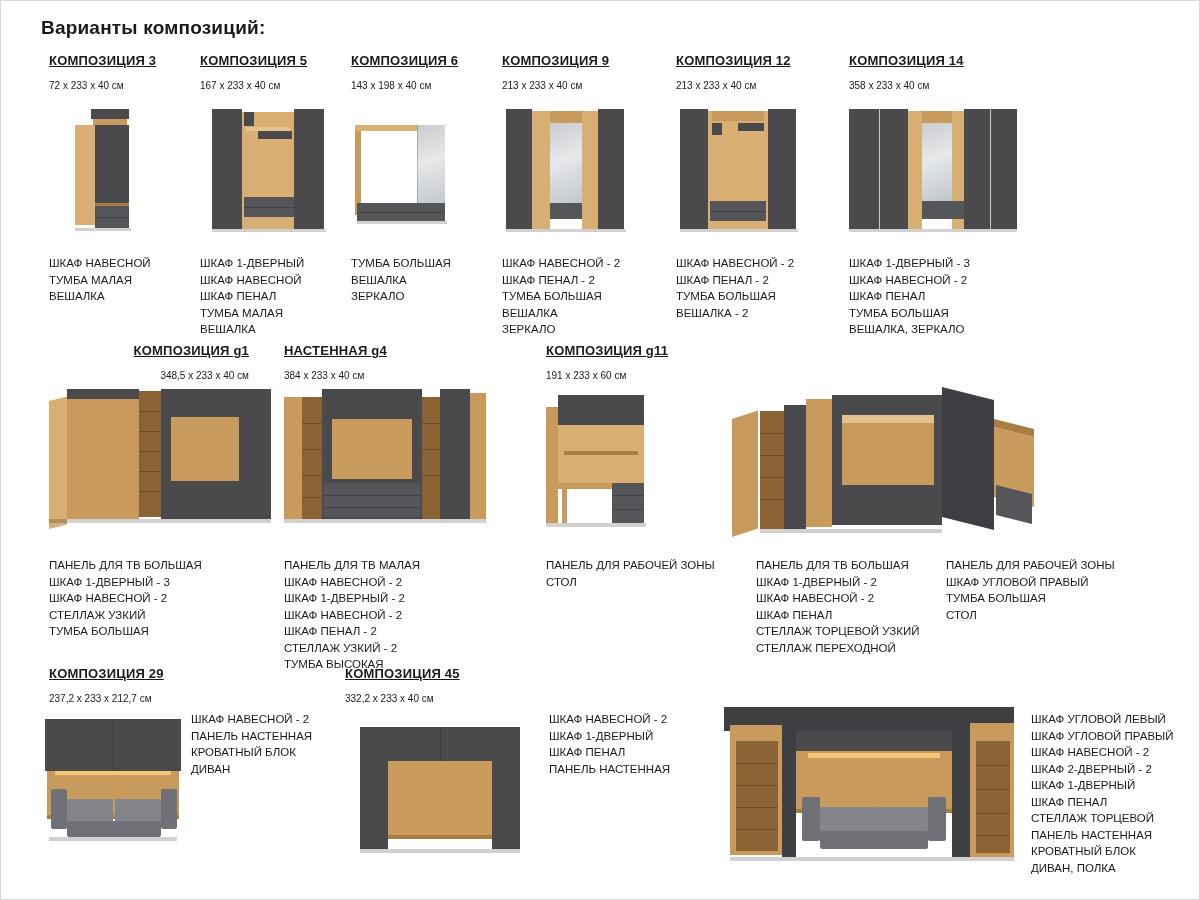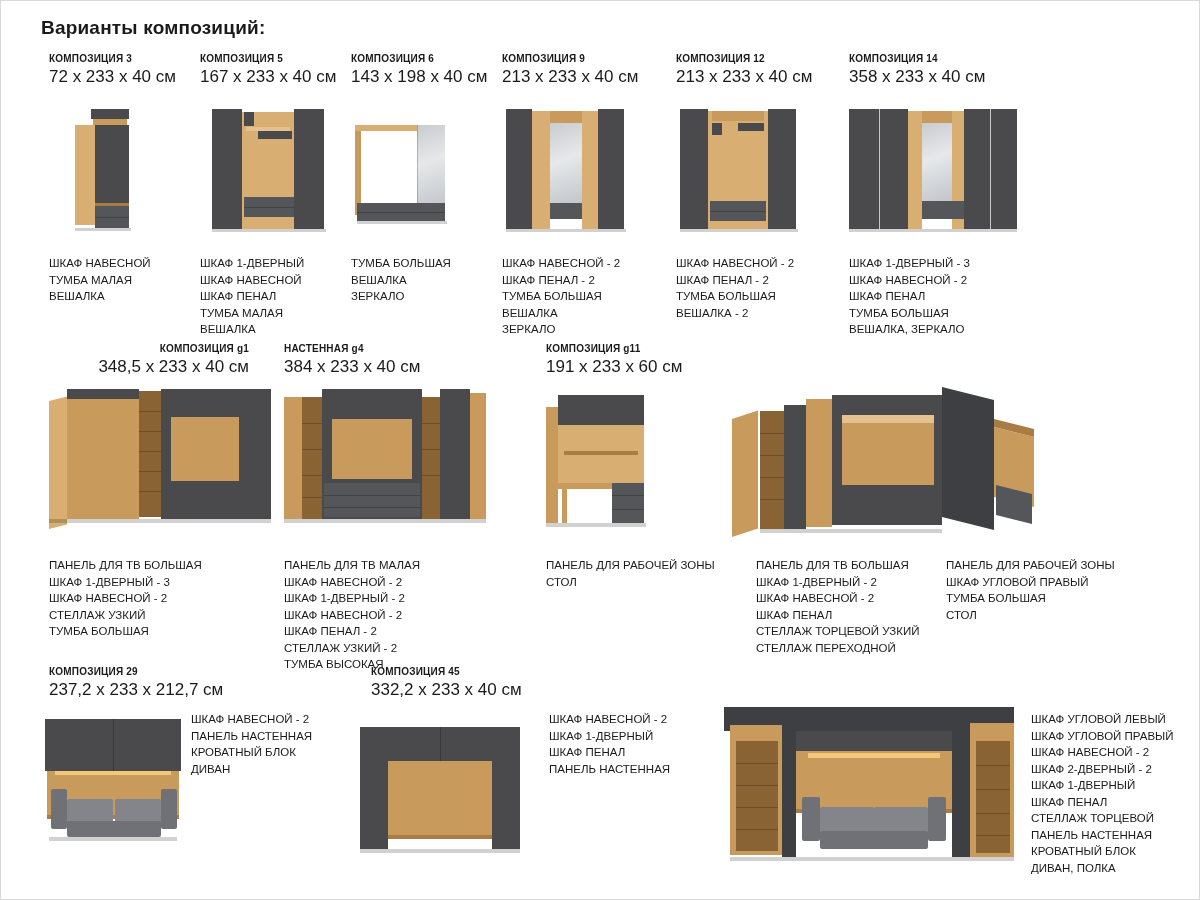--- a/index.html
+++ b/index.html
@@ -30,28 +30,29 @@
     font-size: 19px;
     font-weight: bold;
     letter-spacing: 0.2px;
   }
 
   
   .item {
     position: absolute;
   }
   .item-title {
-    font-size: 10px;
+    font-size: 13px;
     font-weight: bold;
     letter-spacing: 0.2px;
     white-space: nowrap;
+    text-decoration: underline;
   }
   .item-dims {
-    font-size: 17px;
-    margin-top: 3px;
+    font-size: 10px;
+    margin-top: 12px;
     white-space: nowrap;
     color: #1a1a1a;
   }
   .item-specs {
     font-size: 11.5px;
     line-height: 16.5px;
     white-space: pre-line;
   }
   .fig {
     position: relative;
@@ -321,21 +322,21 @@
     <div class="sofa2" style="left:26px; top:88px; width:46px; height:26px;"></div>
     <div class="sofa2" style="left:74px; top:88px; width:46px; height:26px;"></div>
     <div class="sofa" style="left:26px; top:110px; width:94px; height:16px;"></div>
     <div class="shadow" style="left:8px; top:126px; width:128px; height:4px;"></div>
   </div>
   <div class="item-specs" style="position:absolute; left:190px; top:710px; width:200px;">ШКАФ НАВЕСНОЙ - 2
 ПАНЕЛЬ НАСТЕННАЯ
 КРОВАТНЫЙ БЛОК
 ДИВАН</div>
 
-  <div class="item" style="left:370px; top:665px; width:200px;">
+  <div class="item" style="left:344px; top:665px; width:200px;">
     <div class="item-title">КОМПОЗИЦИЯ 45</div>
     <div class="item-dims">332,2 x 233 x 40 см</div>
   </div>
   <div class="fig" style="left:355px; top:718px; width:190px; height:140px; position:absolute;">
     <div class="grey" style="left:4px; top:8px; width:28px; height:122px;"></div>
     <div class="grey" style="left:32px; top:8px; width:104px; height:34px;"></div>
     <div class="line" style="left:84px; top:8px; width:1px; height:34px;"></div>
     <div class="wood" style="left:32px; top:42px; width:104px; height:76px;"></div>
     <div class="woodd" style="left:32px; top:116px; width:104px; height:4px;"></div>
     <div class="grey" style="left:136px; top:8px; width:28px; height:122px;"></div>

